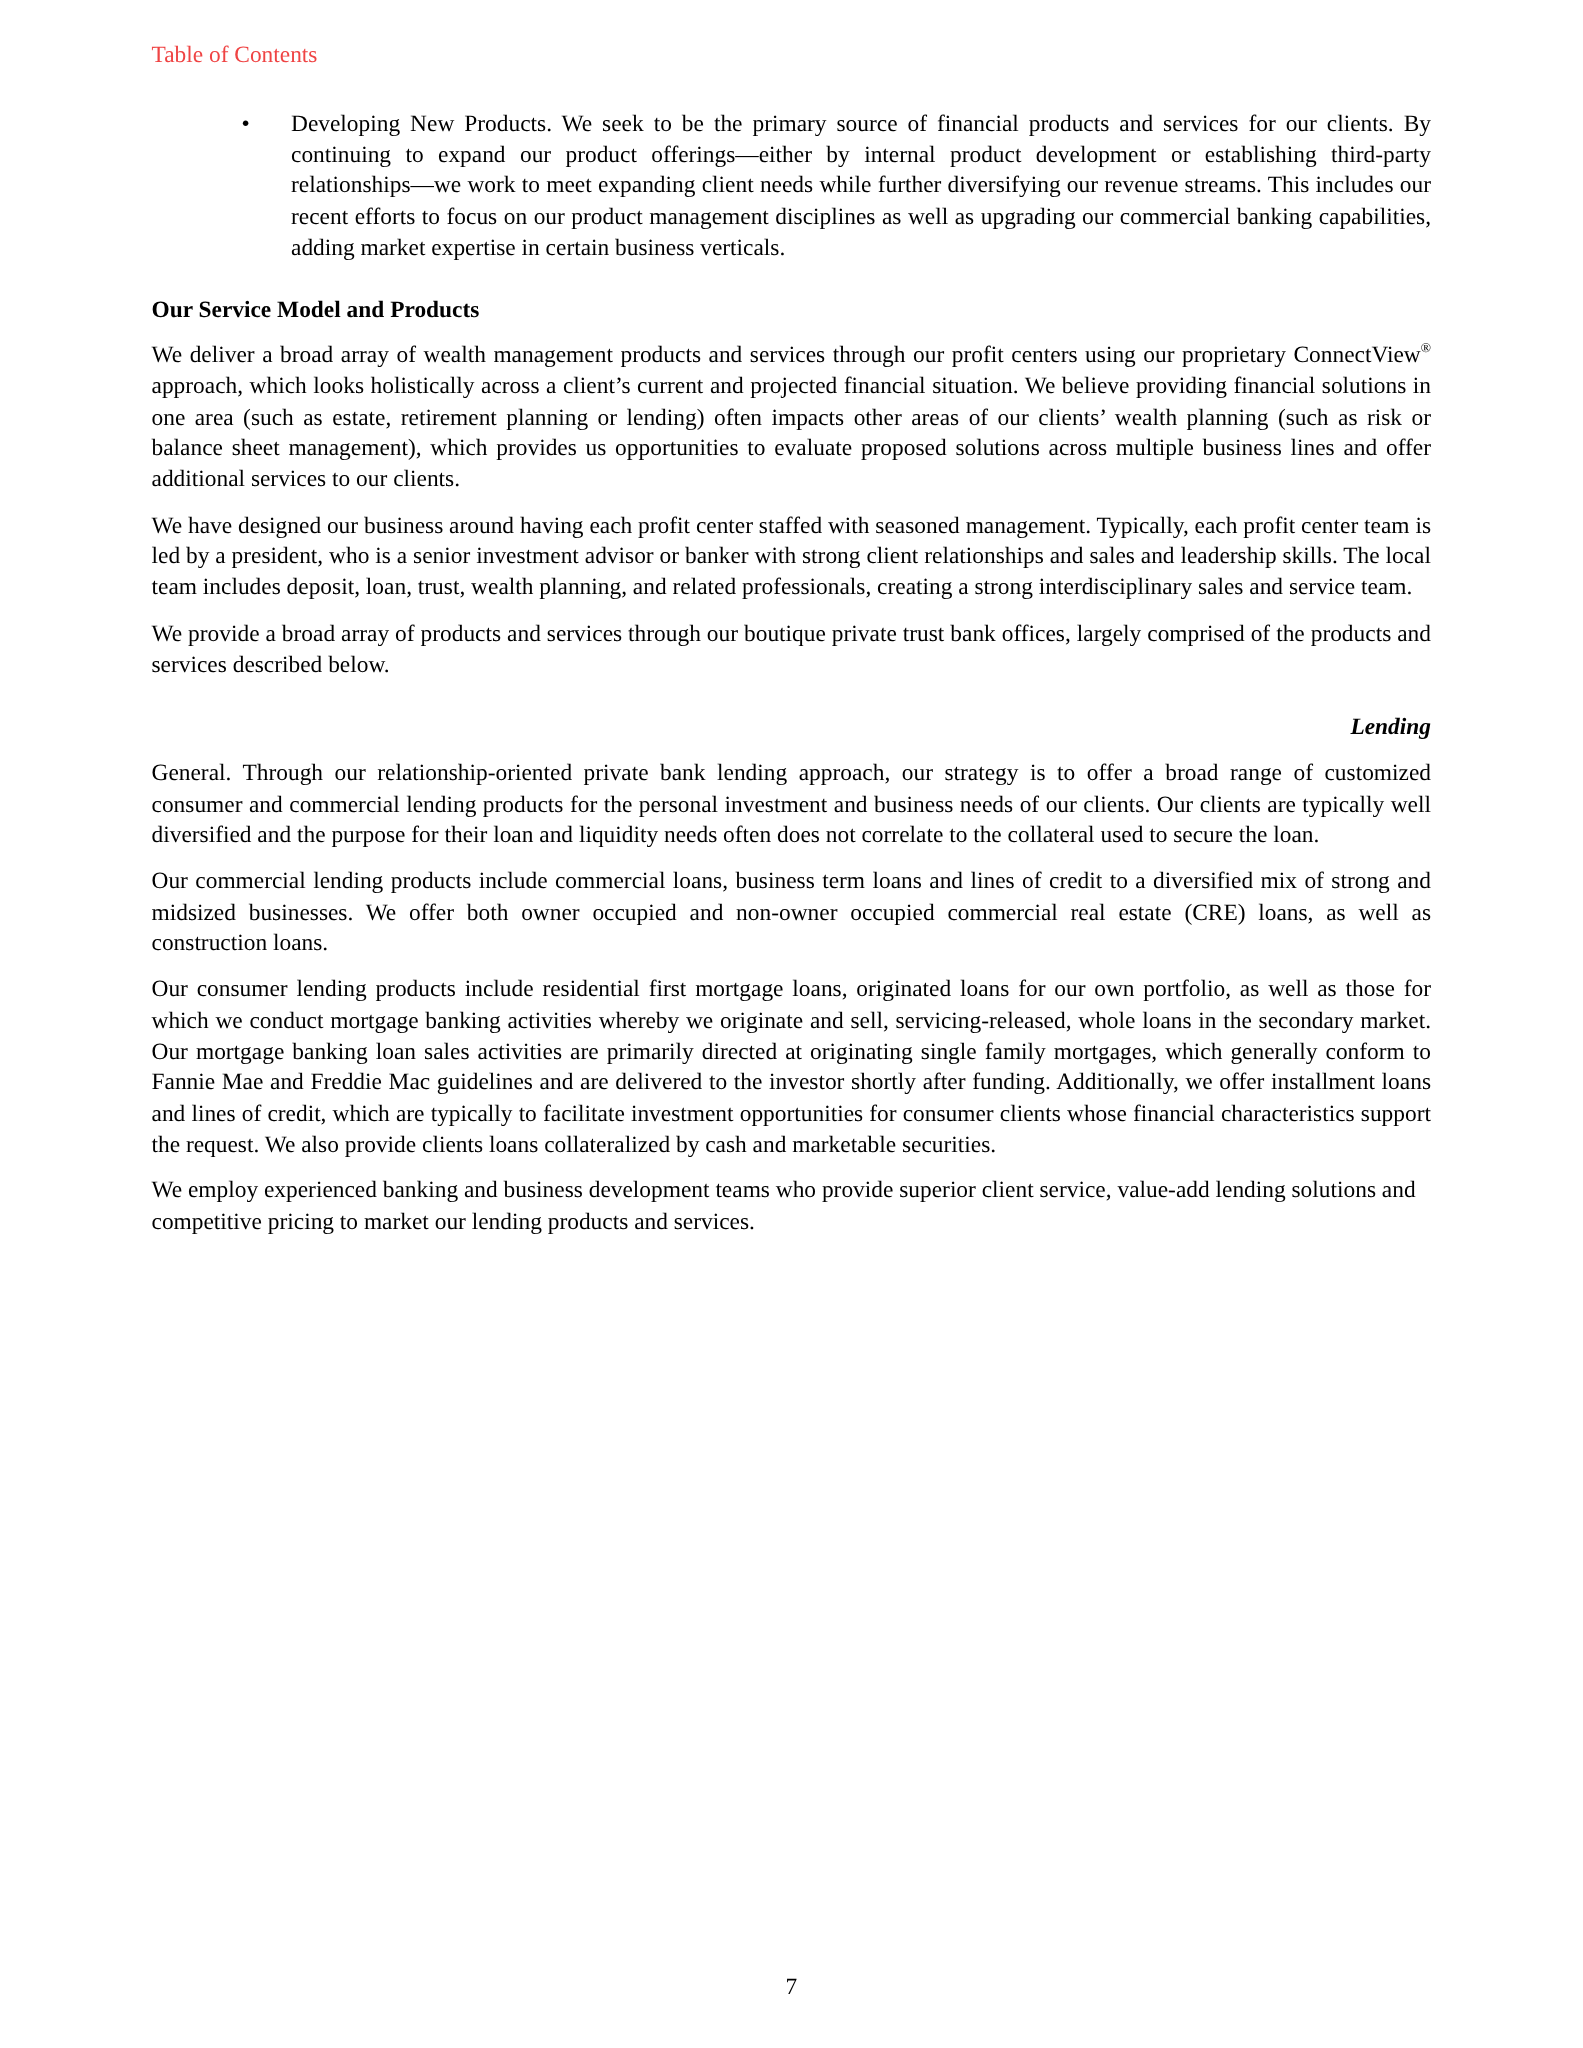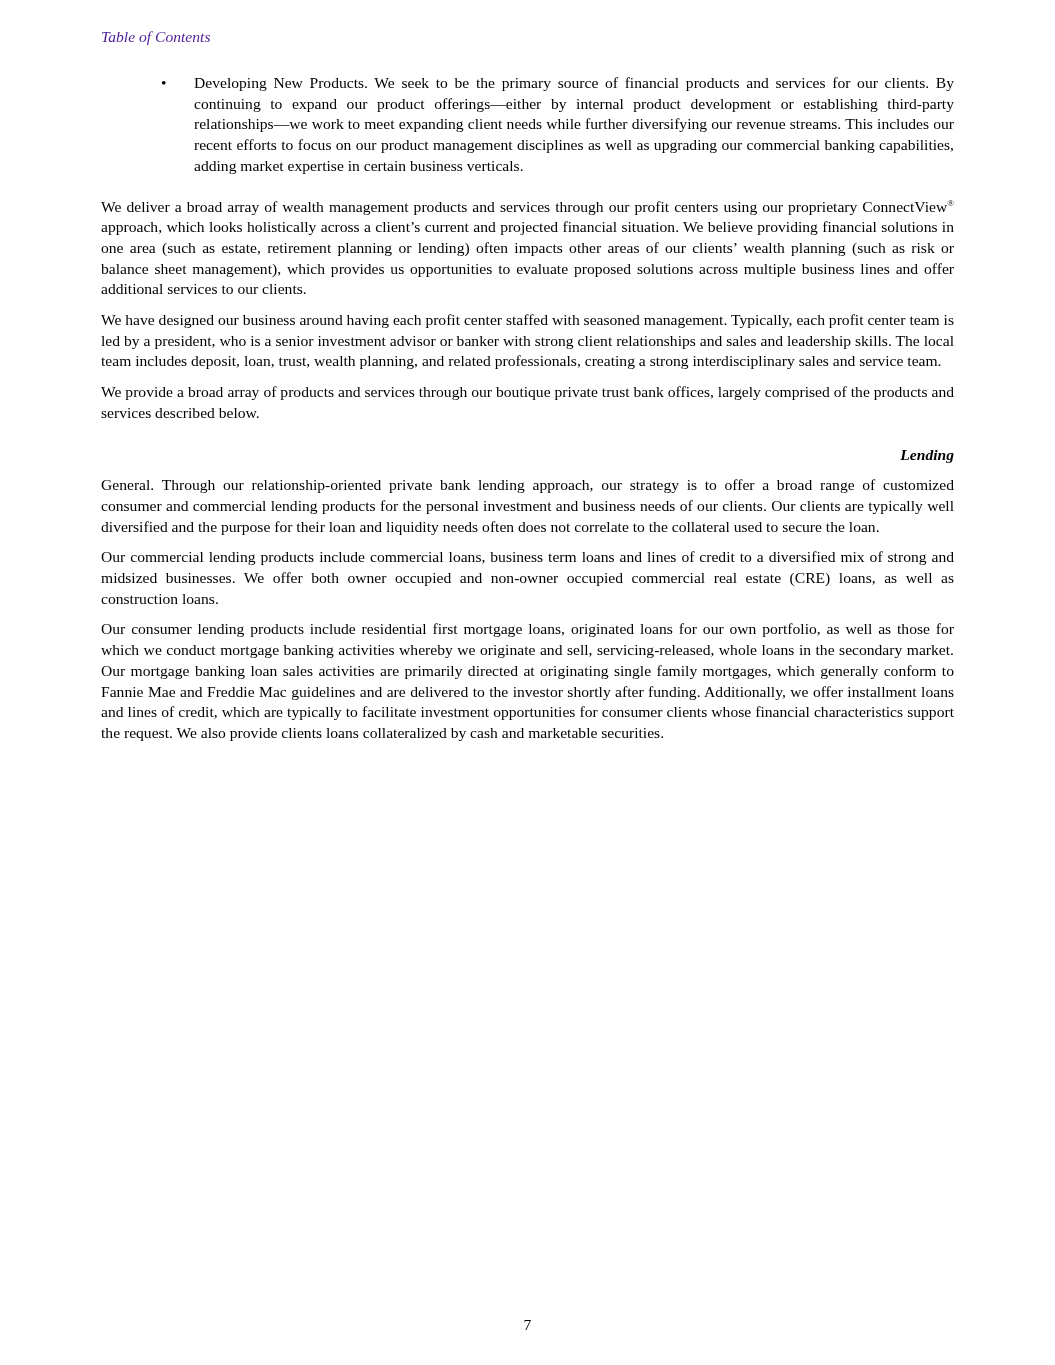--- a/index.html
+++ b/index.html
@@ -15,23 +15,22 @@
       color: #000000;
       font-size: 15.6px;
       line-height: 20.7px;
     }
     .toc-link {
       position: absolute;
       left: 101px;
       top: 27px;
       font-size: 15.6px;
       line-height: 20px;
-      color: #4c1d95;
+      color: #ef4444;
       text-decoration: none;
-      font-style: italic;
     }
     .content {
       position: absolute;
       left: 101px;
       top: 73px;
       width: 853px;
     }
     .bullet-item {
       position: relative;
       padding-left: 93px;
@@ -85,31 +84,33 @@
 
 <a class="toc-link" href="#">Table of Contents</a>
 
 <div class="content">
 
   <div class="bullet-item">
     <span class="bullet-dot">•</span>
     <span class="em">Developing New Products</span><span>. We seek to be the primary source of financial products and services for our clients. By continuing to expand our product offerings—either by internal product development or establishing third-party relationships—we work to meet expanding client needs while further diversifying our revenue streams. This includes our recent efforts to focus on our product management disciplines as well as upgrading our commercial banking capabilities, adding market expertise in certain business verticals.</span>
   </div>
 
+  <div class="heading-bold">Our Service Model and Products</div>
 
   <p class="para"><span>We deliver a broad array of wealth management products and services through our profit centers using our proprietary ConnectView</span><sup class="reg">®</sup><span> approach, which looks holistically across a client’s current and projected financial situation. We believe providing financial solutions in one area (such as estate, retirement planning or lending) often impacts other areas of our clients’ wealth planning (such as risk or balance sheet management), which provides us opportunities to evaluate proposed solutions across multiple business lines and offer additional services to our clients.</span></p>
 
   <p class="para">We have designed our business around having each profit center staffed with seasoned management. Typically, each profit center team is led by a president, who is a senior investment advisor or banker with strong client relationships and sales and leadership skills. The local team includes deposit, loan, trust, wealth planning, and related professionals, creating a strong interdisciplinary sales and service team.</p>
 
   <p class="para">We provide a broad array of products and services through our boutique private trust bank offices, largely comprised of the products and services described below.</p>
 
   <div class="heading-bolditalic gap-before">Lending</div>
 
   <p class="para"><span class="em">General</span><span>. Through our relationship-oriented private bank lending approach, our strategy is to offer a broad range of customized consumer and commercial lending products for the personal investment and business needs of our clients. Our clients are typically well diversified and the purpose for their loan and liquidity needs often does not correlate to the collateral used to secure the loan.</span></p>
 
   <p class="para">Our commercial lending products include commercial loans, business term loans and lines of credit to a diversified mix of strong and midsized businesses. We offer both owner occupied and non-owner occupied commercial real estate (CRE) loans, as well as construction loans.</p>
 
   <p class="para">Our consumer lending products include residential first mortgage loans, originated loans for our own portfolio, as well as those for which we conduct mortgage banking activities whereby we originate and sell, servicing-released, whole loans in the secondary market. Our mortgage banking loan sales activities are primarily directed at originating single family mortgages, which generally conform to Fannie Mae and Freddie Mac guidelines and are delivered to the investor shortly after funding. Additionally, we offer installment loans and lines of credit, which are typically to facilitate investment opportunities for consumer clients whose financial characteristics support the request. We also provide clients loans collateralized by cash and marketable securities.</p>
 
+  <p class="para last-left">We employ experienced banking and business development teams who provide superior client service, value-add lending solutions and competitive pricing to market our lending products and services.</p>
 
 </div>
 
 <div class="page-number">7</div>
 
 </body></html>

